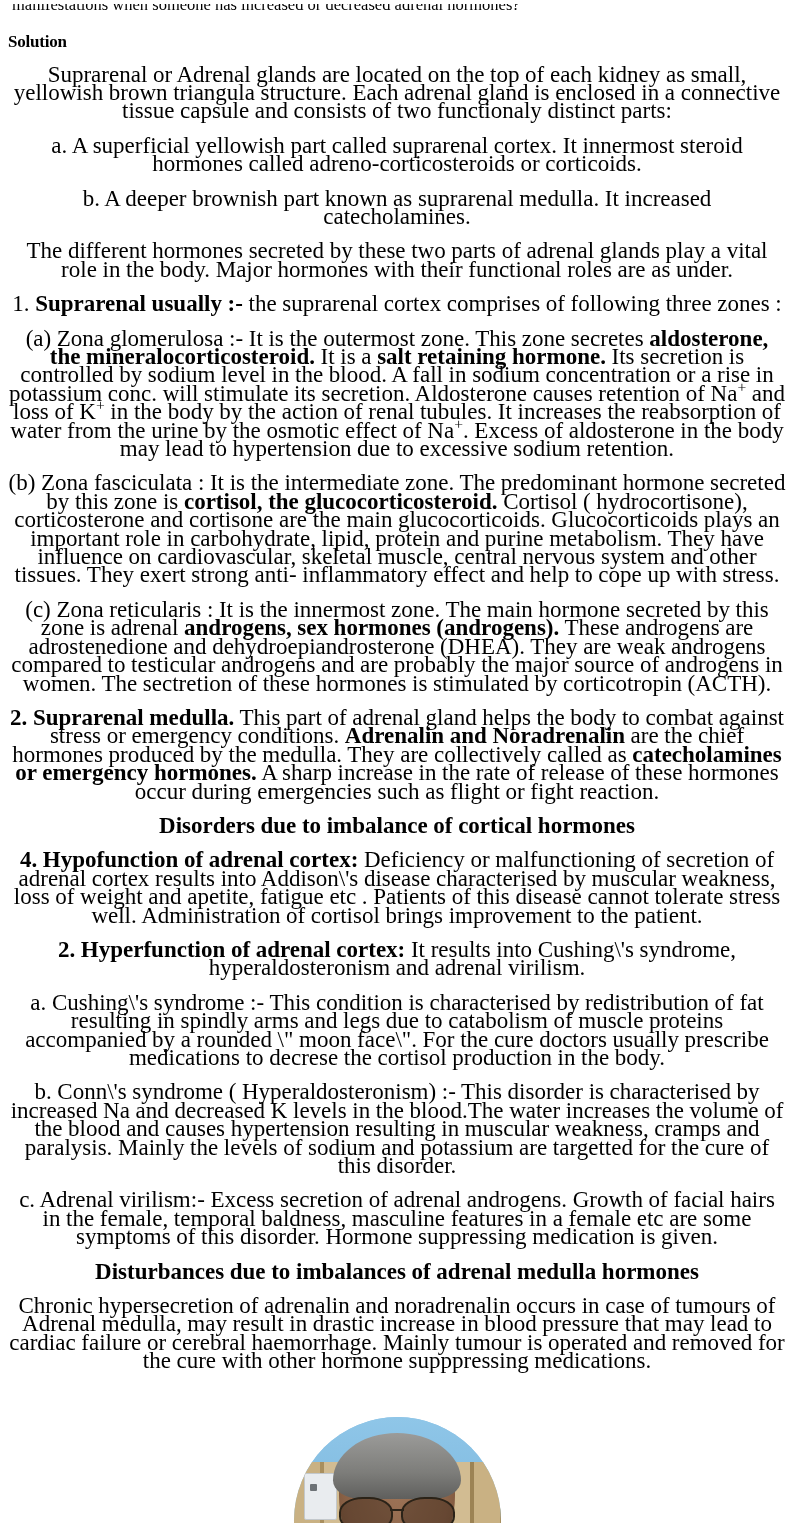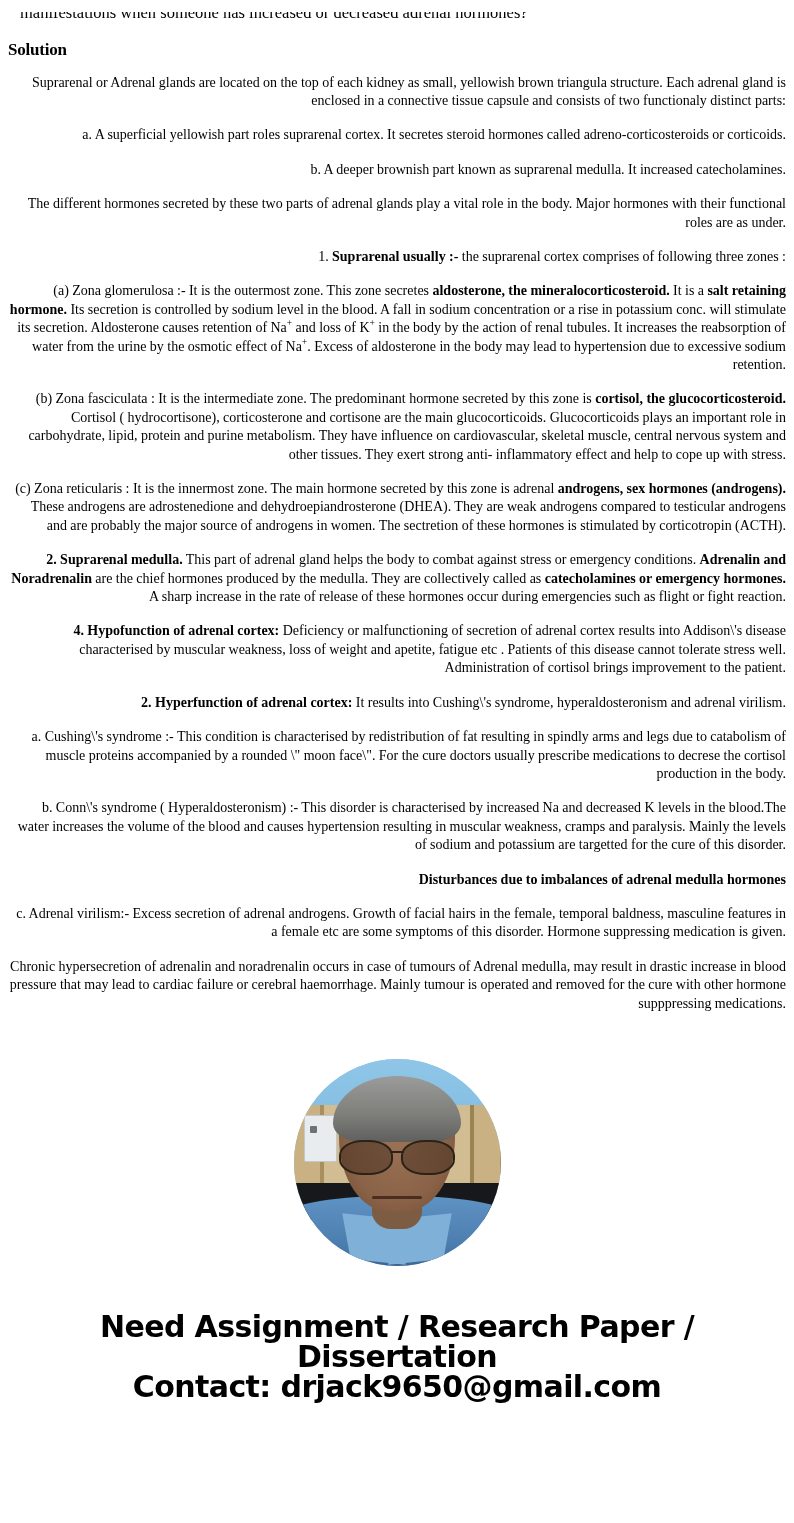--- a/index.html
+++ b/index.html
@@ -22,40 +22,40 @@
   }
 
   
   .clipped-line {
     font-size: 16.5px;
     line-height: 18px;
     height: 10px;
     overflow: hidden;
     position: relative;
     white-space: nowrap;
-    margin: 12px;
+    margin: 4px;
   }
   .clipped-line .txt { position: relative; top: -8px; display: inline-block; }
 
   
   h2.section-title {
     font-family: "Liberation Serif", "DejaVu Serif", serif;
     font-size: 17px;
     font-weight: bold;
     line-height: 1.15;
     margin: 18px 0 14px 0;
     letter-spacing: -0.2px;
   }
 
   
   p.para {
-    font-size: 14px;
+    font-size: 23px;
     line-height: 18.4px;
     margin: 0 0 16px 0;
-    text-align: right;
+    text-align: center;
     word-spacing: -0.1px;
   }
   p.para:last-of-type { margin-bottom: 0; }
   p.para b, p.para strong { font-weight: bold; }
   sup {
     font-size: 0.68em;
     vertical-align: super;
     line-height: 0;
   }
   p.heading-para {
@@ -188,34 +188,35 @@
 <div class="page">
 
   <div class="clipped-line">
     <span class="txt">manifestations when someone has increased or decreased adrenal hormones?</span>
   </div>
 
   <h2 class="section-title">Solution</h2>
 
   <div id="body-content">
       <p class="para"><span>Suprarenal or Adrenal glands are located on the top of each kidney as small, yellowish brown triangula structure. Each adrenal gland is enclosed in a connective tissue capsule and consists of two functionaly distinct parts:</span></p>
-      <p class="para"><span>a. A superficial yellowish part roles suprarenal cortex. It secretes steroid hormones called adreno-corticosteroids or corticoids.</span></p>
+      <p class="para"><span>a. A superficial yellowish part called suprarenal cortex. It innermost steroid hormones called adreno-corticosteroids or corticoids.</span></p>
       <p class="para"><span>b. A deeper brownish part known as suprarenal medulla. It increased catecholamines.</span></p>
       <p class="para"><span>The different hormones secreted by these two parts of adrenal glands play a vital role in the body. Major hormones with their functional roles are as under.</span></p>
       <p class="para"><span>1. </span><b>Suprarenal usually :-</b><span> the suprarenal cortex comprises of following three zones :</span></p>
       <p class="para"><span>(a) Zona glomerulosa :- It is the outermost zone. This zone secretes </span><b>aldosterone, the mineralocorticosteroid.</b><span> It is a </span><b>salt retaining hormone.</b><span> Its secretion is controlled by sodium level in the blood. A fall in sodium concentration or a rise in potassium conc. will stimulate its secretion. Aldosterone causes retention of Na</span><sup>+</sup><span> and loss of K</span><sup>+</sup><span> in the body by the action of renal tubules. It increases the reabsorption of water from the urine by the osmotic effect of Na</span><sup>+</sup><span>. Excess of aldosterone in the body may lead to hypertension due to excessive sodium retention.</span></p>
       <p class="para"><span>(b) Zona fasciculata : It is the intermediate zone. The predominant hormone secreted by this zone is </span><b>cortisol, the glucocorticosteroid.</b><span> Cortisol ( hydrocortisone), corticosterone and cortisone are the main glucocorticoids. Glucocorticoids plays an important role in carbohydrate, lipid, protein and purine metabolism. They have influence on cardiovascular, skeletal muscle, central nervous system and other tissues. They exert strong anti- inflammatory effect and help to cope up with stress.</span></p>
       <p class="para"><span>(c) Zona reticularis : It is the innermost zone. The main hormone secreted by this zone is adrenal </span><b>androgens, sex hormones (androgens).</b><span> These androgens are adrostenedione and dehydroepiandrosterone (DHEA). They are weak androgens compared to testicular androgens and are probably the major source of androgens in women. The sectretion of these hormones is stimulated by corticotropin (ACTH).</span></p>
       <p class="para"><b>2. Suprarenal medulla.</b><span> This part of adrenal gland helps the body to combat against stress or emergency conditions. </span><b>Adrenalin and Noradrenalin</b><span> are the chief hormones produced by the medulla. They are collectively called as </span><b>catecholamines or emergency hormones.</b><span> A sharp increase in the rate of release of these hormones occur during emergencies such as flight or fight reaction.</span></p>
+      <p class="para heading-para"><b>Disorders due to imbalance of cortical hormones</b></p>
       <p class="para"><b>4. Hypofunction of adrenal cortex:</b><span> Deficiency or malfunctioning of secretion of adrenal cortex results into Addison\'s disease characterised by muscular weakness, loss of weight and apetite, fatigue etc . Patients of this disease cannot tolerate stress well. Administration of cortisol brings improvement to the patient.</span></p>
       <p class="para"><b>2. Hyperfunction of adrenal cortex:</b><span> It results into Cushing\'s syndrome, hyperaldosteronism and adrenal virilism.</span></p>
       <p class="para"><span>a. Cushing\'s syndrome :- This condition is characterised by redistribution of fat resulting in spindly arms and legs due to catabolism of muscle proteins accompanied by a rounded \" moon face\". For the cure doctors usually prescribe medications to decrese the cortisol production in the body.</span></p>
       <p class="para"><span>b. Conn\'s syndrome ( Hyperaldosteronism) :- This disorder is characterised by increased Na and decreased K levels in the blood.The water increases the volume of the blood and causes hypertension resulting in muscular weakness, cramps and paralysis. Mainly the levels of sodium and potassium are targetted for the cure of this disorder.</span></p>
+      <p class="para"><span>c. Adrenal virilism:- Excess secretion of adrenal androgens. Growth of facial hairs in the female, temporal baldness, masculine features in a female etc are some symptoms of this disorder. Hormone suppressing medication is given.</span></p>
       <p class="para heading-para"><b>Disturbances due to imbalances of adrenal medulla hormones</b></p>
-      <p class="para"><span>c. Adrenal virilism:- Excess secretion of adrenal androgens. Growth of facial hairs in the female, temporal baldness, masculine features in a female etc are some symptoms of this disorder. Hormone suppressing medication is given.</span></p>
       <p class="para"><span>Chronic hypersecretion of adrenalin and noradrenalin occurs in case of tumours of Adrenal medulla, may result in drastic increase in blood pressure that may lead to cardiac failure or cerebral haemorrhage. Mainly tumour is operated and removed for the cure with other hormone supppressing medications.</span></p>
     </div>
 
   <div class="avatar-wrap">
     <div class="avatar">
       <div class="av-sky"></div>
       <div class="av-wall"></div>
       <div class="av-switch"></div>
       <div class="av-darkband"></div>
       <div class="av-shirt"></div>

